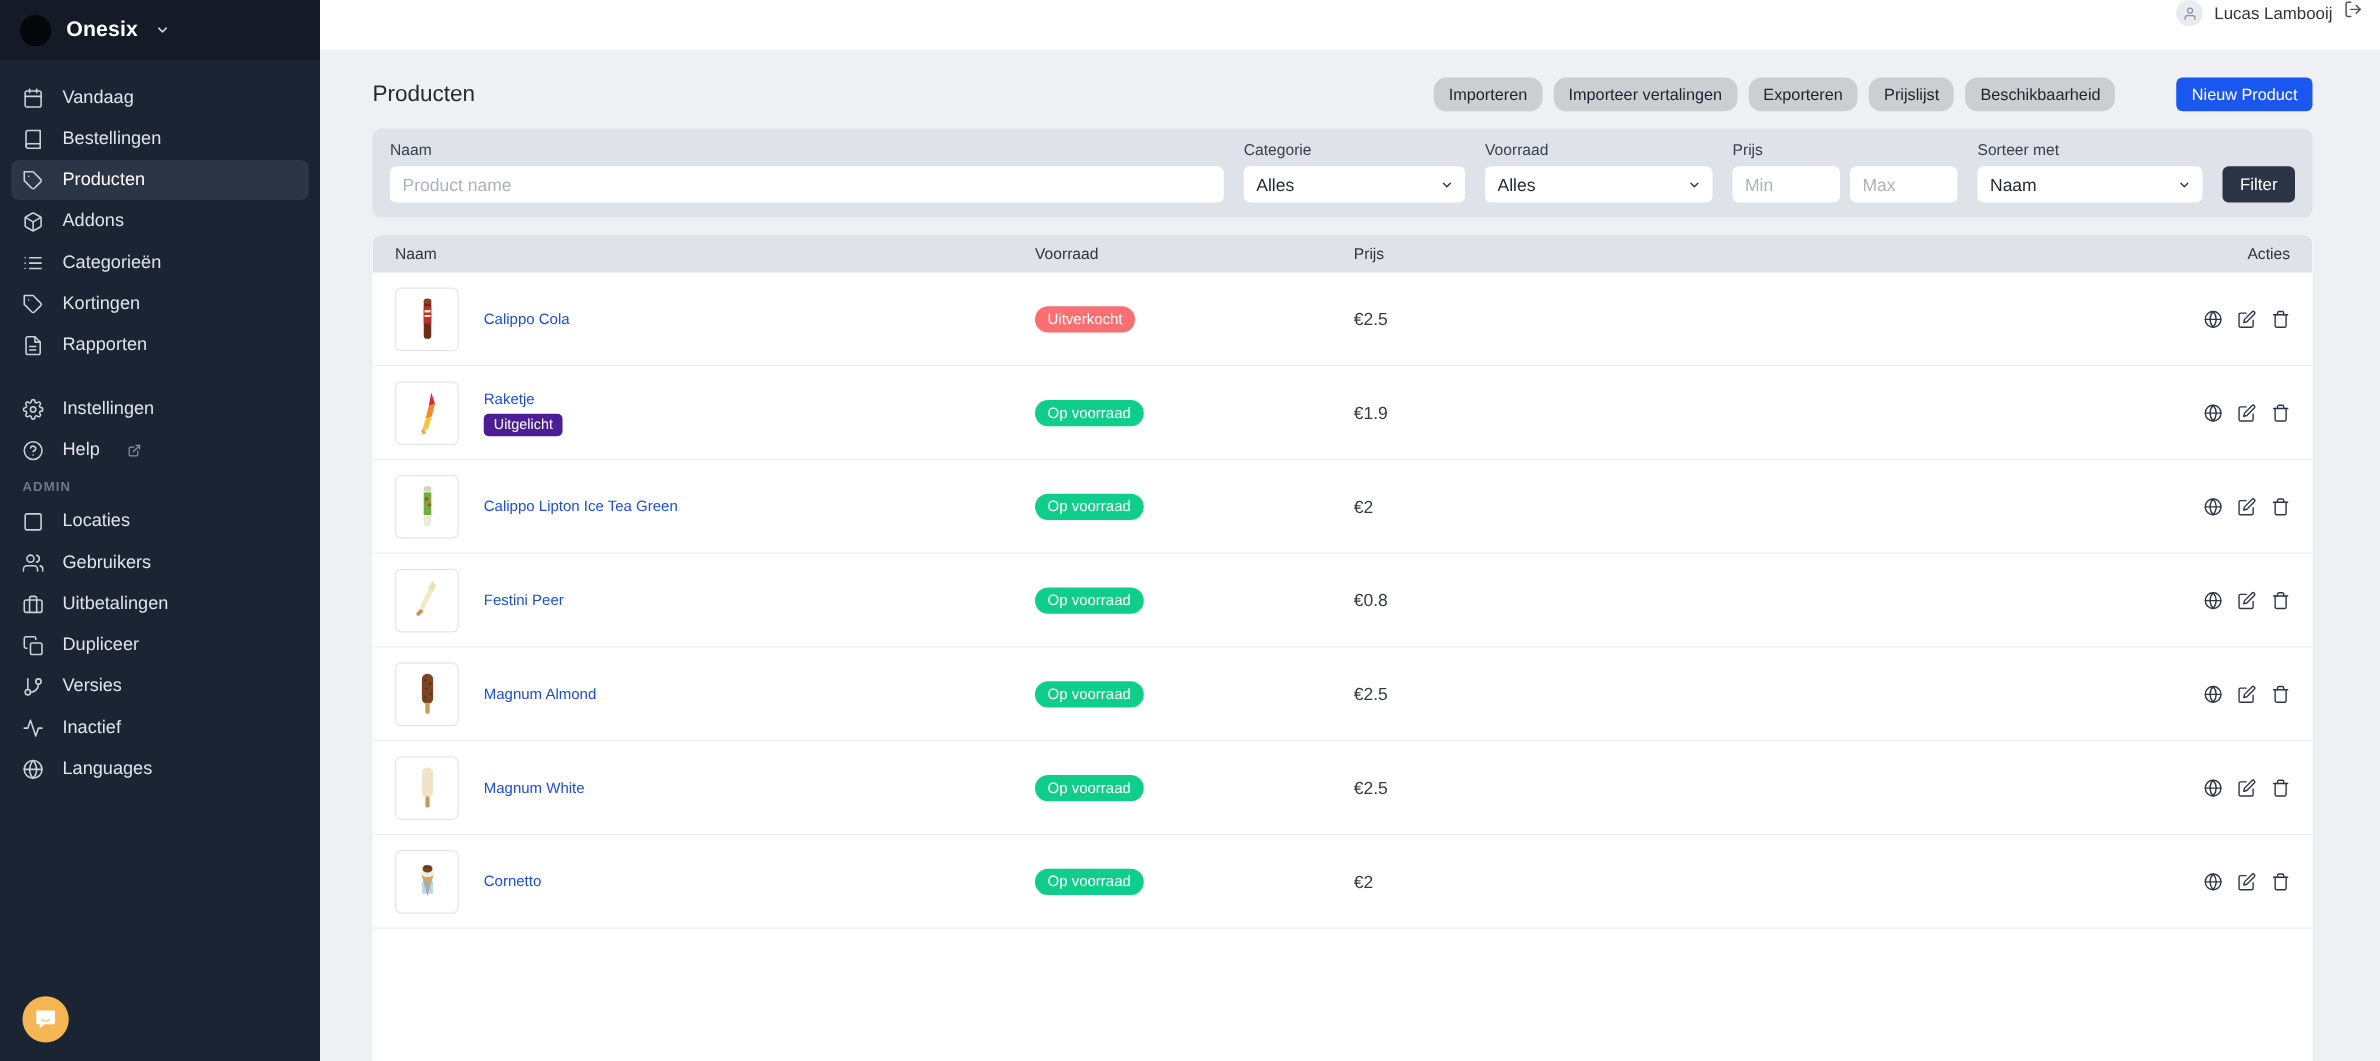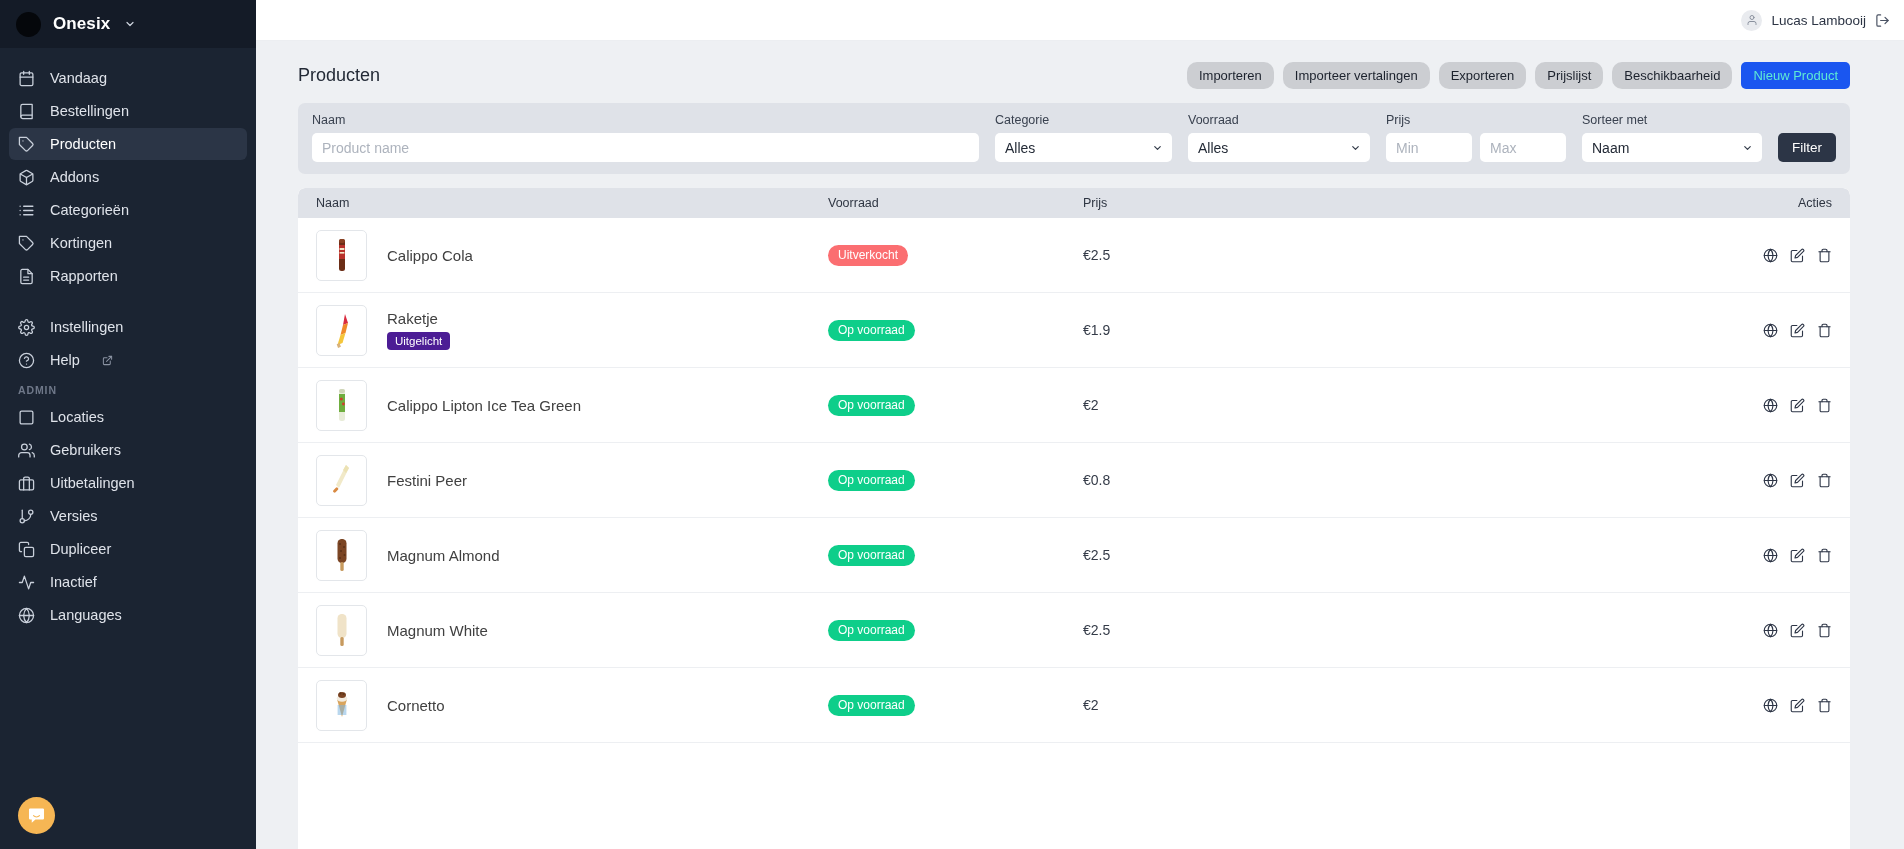--- a/index.html
+++ b/index.html
@@ -59,21 +59,21 @@
     display: flex; align-items: center; justify-content: center;
     cursor: pointer;
   }
   .chat-bubble svg { width: 19px; height: 19px; }
 
   
   .main { flex: 1 1 auto; height: 849px; display: flex; flex-direction: column; background: #eef0f3; min-width: 0; }
 
   .topbar {
     height: 41px; flex: 0 0 41px; background: #ffffff;
-    display: flex; align-items: center; justify-content: flex-end;
+    display: flex; align-items: flex-start; justify-content: flex-end;
     padding-right: 14px; gap: 9px;
     border-bottom: 1px solid #eceef1;
   }
   .user-chip { display: flex; align-items: center; gap: 9px; cursor: pointer; }
   .avatar {
     width: 21px; height: 21px; border-radius: 50%; background: #e9ebef;
     display: flex; align-items: center; justify-content: center; color: #8a919e;
   }
   .avatar svg { width: 12px; height: 12px; }
   .user-name { font-size: 13.5px; color: #2c3444; }
@@ -86,21 +86,21 @@
   .page-title { font-size: 18px; color: #232a36; font-weight: 400; }
   .actions-row { display: flex; gap: 9px; }
   .btn {
     height: 27px; padding: 0 12px;
     border-radius: 5px; border: none;
     font-size: 13px; font-family: inherit;
     display: flex; align-items: center; justify-content: center;
     cursor: pointer; white-space: nowrap;
   }
   .btn-grey { background: #ccced2; color: #1c222d; border-radius: 10px; }
-  .btn-primary { background: #1a56f0; color: #5eead4; }
+  .btn-primary { background: #1a56f0; color: #ffffff; margin-left: 40px; }
 
   
   .filter-panel {
     background: #dfe2e8; border-radius: 7px;
     padding: 10px 14px 12px 14px;
     display: flex; align-items: flex-end; gap: 16px;
   }
   .fgroup { display: flex; flex-direction: column; gap: 6px; }
   .fgroup-name { flex: 1 1 auto; min-width: 0; }
   .flabel { font-size: 12.5px; color: #39414f; }
@@ -142,21 +142,21 @@
     border-bottom: 1px solid #edeff2;
   }
   .prod-cell { display: flex; align-items: center; gap: 20px; }
   .thumb {
     width: 51px; height: 51px; border: 1px solid #e3e6ea; border-radius: 5px;
     background: #fff; display: flex; align-items: center; justify-content: center;
     flex: 0 0 51px; overflow: hidden;
   }
   .thumb svg { width: 44px; height: 44px; display: block; }
   .prod-info { display: flex; flex-direction: column; gap: 5px; align-items: flex-start; }
-  .prod-name { font-size: 15px; color: #404040; }
+  .prod-name { font-size: 12px; color: #1d4ed8; }
   .pill {
     display: inline-flex; align-items: center;
     height: 19px; padding: 0 8px; border-radius: 10px;
     font-size: 11.5px; color: #ffffff; white-space: nowrap;
   }
   .pill-feature { background: #6772e5; border-radius: 4px; height: 18px; }
   .badge {
     display: inline-flex; align-items: center;
     height: 21px; padding: 0 10px; border-radius: 11px;
     font-size: 12px; color: #ffffff; white-space: nowrap;
@@ -311,36 +311,36 @@
             <svg viewBox="0 0 24 24" fill="none" stroke="currentColor" stroke-width="1.8" stroke-linecap="round" stroke-linejoin="round">
               <rect x="2" y="7" width="20" height="14" rx="2"></rect>
               <path d="M16 21V5a2 2 0 0 0-2-2h-4a2 2 0 0 0-2 2v16"></path>
             </svg>
           </span>
         <span>Uitbetalingen</span>
       </div>
       <div class="nav-item">
         <span class="nav-ico">
             <svg viewBox="0 0 24 24" fill="none" stroke="currentColor" stroke-width="1.8" stroke-linecap="round" stroke-linejoin="round">
+              <rect x="9" y="9" width="13" height="13" rx="2"></rect>
+              <path d="M5 15H4a2 2 0 0 1-2-2V4a2 2 0 0 1 2-2h9a2 2 0 0 1 2 2v1"></path>
+            </svg>
+          </span>
+        <span>Dupliceer</span>
+      </div>
+      <div class="nav-item">
+        <span class="nav-ico">
+            <svg viewBox="0 0 24 24" fill="none" stroke="currentColor" stroke-width="1.8" stroke-linecap="round" stroke-linejoin="round">
               <line x1="6" y1="3" x2="6" y2="15"></line>
               <circle cx="18" cy="6" r="3"></circle>
               <circle cx="6" cy="18" r="3"></circle>
               <path d="M18 9a9 9 0 0 1-9 9"></path>
             </svg>
           </span>
         <span>Versies</span>
-      </div>
-      <div class="nav-item">
-        <span class="nav-ico">
-            <svg viewBox="0 0 24 24" fill="none" stroke="currentColor" stroke-width="1.8" stroke-linecap="round" stroke-linejoin="round">
-              <rect x="9" y="9" width="13" height="13" rx="2"></rect>
-              <path d="M5 15H4a2 2 0 0 1-2-2V4a2 2 0 0 1 2-2h9a2 2 0 0 1 2 2v1"></path>
-            </svg>
-          </span>
-        <span>Dupliceer</span>
       </div>
       <div class="nav-item">
         <span class="nav-ico">
             <svg viewBox="0 0 24 24" fill="none" stroke="currentColor" stroke-width="1.8" stroke-linecap="round" stroke-linejoin="round">
               <polyline points="22 12 18 12 15 21 9 3 6 12 2 12"></polyline>
             </svg>
           </span>
         <span>Inactief</span>
       </div>
       <div class="nav-item">

